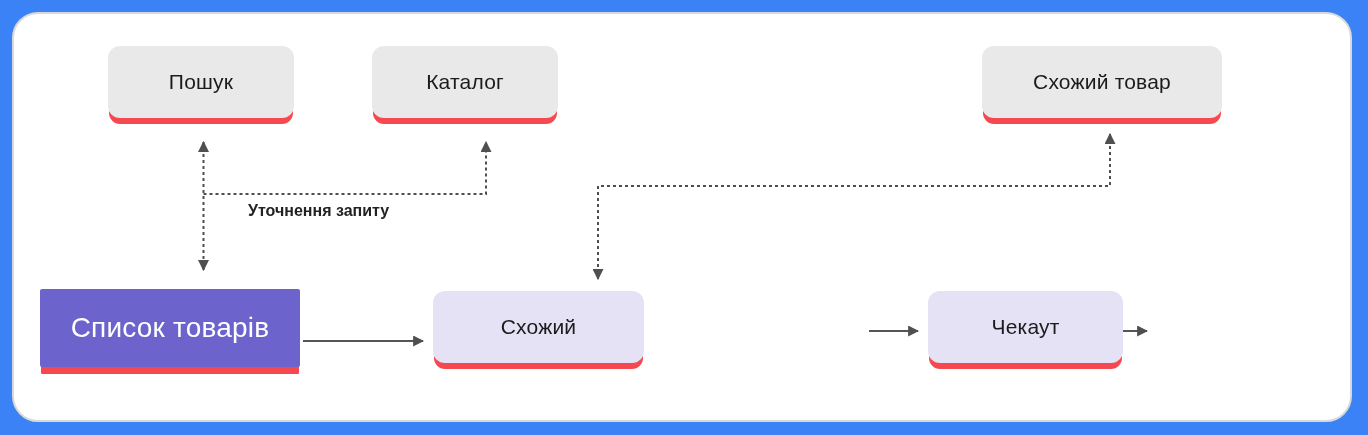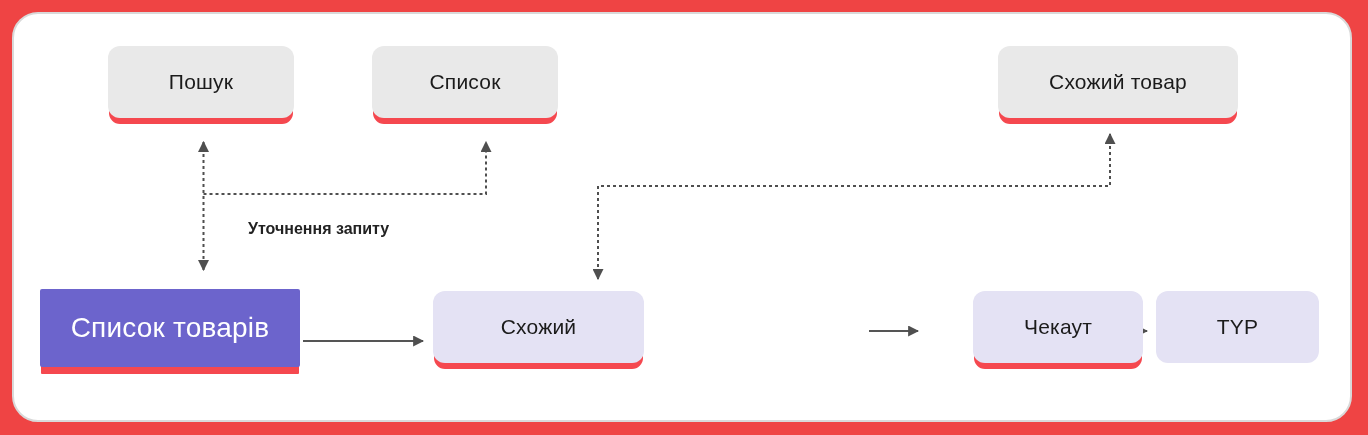--- a/index.html
+++ b/index.html
@@ -14,21 +14,21 @@
   *{margin:0;padding:0;box-sizing:border-box;}
   html,body{background:#ffffff;}
   body{
     font-family:"Liberation Sans", sans-serif;
     color:var(--text);
   }
   .stage{
     position:relative;
     width:1368px;
     height:435px;
-    background:#ef4444;
+    background:#3b82f6;
     overflow:hidden;
   }
   .frame{
     position:absolute;
     left:12px; top:12px;
     width:1340px; height:410px;
     background:#ffffff;
     border:2px solid var(--frame-border);
     border-radius:26px;
   }
@@ -53,34 +53,33 @@
   .node.lavender{ background:var(--node-lavender,#E4E2F4); }
   .node.purple{
     background:var(--primary-purple,#6C64CC);
     color:#ffffff;
     font-size:28px;
     border-radius:2px;
     box-shadow:0 8px 0 -1px var(--accent-red,#F5484F);
   }
   .node-search   { left:108px; top:46px;  width:186px; height:72px; }
   .node-catalog  { left:372px; top:46px;  width:186px; height:72px; }
-  .node-similar  { left:982px; top:46px;  width:240px; height:72px;margin-left:16px; }
+  .node-similar  { left:982px; top:46px;  width:240px; height:72px; }
   .node-list     { left:40px;  top:289px; width:260px; height:78px; }
   .node-product  { left:433px; top:291px; width:211px; height:72px; }
   .node-cart     { left:683px; top:291px; width:182px; height:72px; }
-  .node-checkout { left:928px; top:291px; width:170px; height:72px;margin-left:45px; }
+  .node-checkout { left:928px; top:291px; width:195px; height:72px; }
   .node-typ      { left:1156px;top:291px; width:163px; height:72px; }
   .edge-label{
     position:absolute;
     left:248px; top:202px;
     font-size:16px;
     font-weight:700;
     color:#222222;
     white-space:nowrap;
-    margin-top:18px;
   }
 </style>
 </head>
 <body>
 
 <div class="stage">
   <div class="frame"></div>
 
   <svg class="connectors" viewBox="0 0 1368 435" xmlns="http://www.w3.org/2000/svg">
     <defs>
@@ -100,38 +99,35 @@
     <path d="M869,331 L918,331" fill="none" stroke="#555555" stroke-width="2" marker-end="url(#arrow)"></path>
 
     <path d="M1106,331 L1147,331" fill="none" stroke="#555555" stroke-width="2" marker-end="url(#arrow)"></path>
   </svg>
 
   <div class="node gray redbar node-search">
     <span>Пошук</span>
   </div>
 
   <div class="node gray redbar node-catalog">
-    <span>Список</span>
+    <span>Каталог</span>
   </div>
 
   <div class="node gray redbar node-similar">
     <span>Схожий товар</span>
   </div>
 
   <div class="node purple node-list">
     <span>Список товарів</span>
   </div>
 
   <div class="node lavender redbar node-product">
     <span>Схожий</span>
   </div>
 
 
   <div class="node lavender redbar node-checkout">
     <span>Чекаут</span>
   </div>
 
-  <div class="node lavender node-typ">
-    <span>TYP</span>
-  </div>
 
   <div class="edge-label">Уточнення запиту</div>
 </div>
 
 </body></html>

